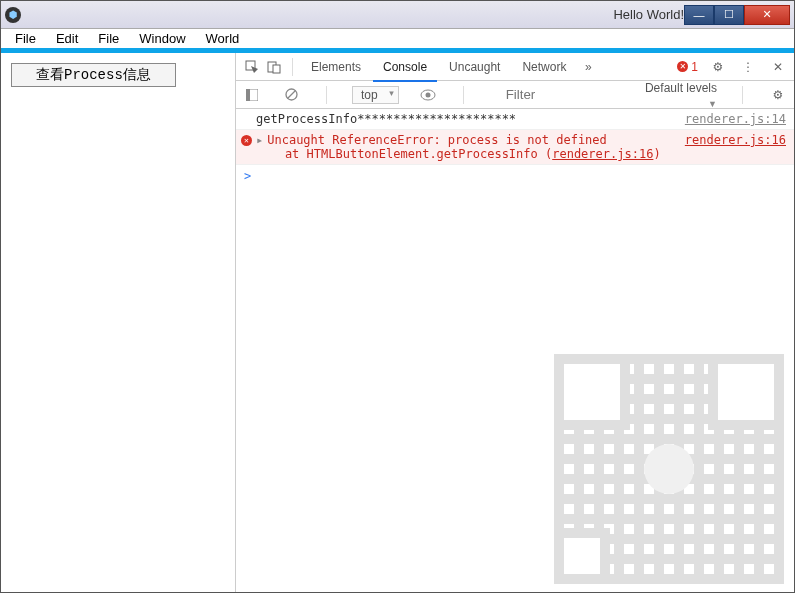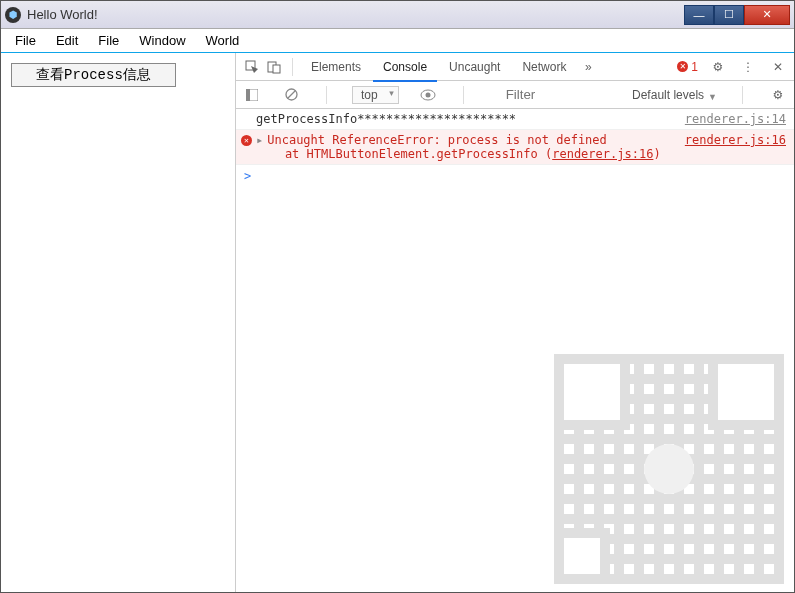--- a/index.html
+++ b/index.html
@@ -1,42 +1,42 @@
 <!DOCTYPE html>
 <html><head>
 <meta charset="utf-8">
 <style>
 * { box-sizing: border-box; margin: 0; padding: 0; }
 body { font-family: "Segoe UI", Tahoma, sans-serif; font-size: 13px; background: #fff; width: 795px; height: 593px; overflow: hidden; border: 1px solid #555; }
 .titlebar { height: 28px; background: linear-gradient(#e8e8f0, #d8d8e8); border-bottom: 1px solid #aaa; display: flex; align-items: center; padding: 0 4px; }
 .titlebar .app-icon { width: 16px; height: 16px; background: #333; border-radius: 50%; margin-right: 6px; display:flex; align-items:center; justify-content:center; color:#8cf; font-size:10px; }
-.titlebar .title { flex: 1; color: #333; }
+.titlebar .title { flex: 1; color: #333; text-align: right; }
 .winbtns { display: flex; }
 .winbtn { width: 30px; height: 20px; display: flex; align-items: center; justify-content: center; margin-left: 0; font-size: 11px; color: #fff; }
 .winbtn.min, .winbtn.max { background: linear-gradient(#4a6a9a, #2a4a7a); border: 1px solid #1a3a6a; }
 .winbtn.close { background: linear-gradient(#e06050, #c03020); border: 1px solid #a02010; width: 46px; }
-.menubar { height: 24px; display: flex; align-items: center; padding: 0 6px; gap: 4px; border-bottom: 1px solid #0ea5e9; }
+.menubar { height: 24px; display: flex; align-items: center; padding: 0 6px; gap: 4px; border-bottom: 5px solid #0ea5e9; }
 .menubar span { padding: 2px 8px; cursor: default; }
 .content { display: flex; height: calc(593px - 28px - 24px); }
 .left { width: 235px; padding: 10px; border-right: 1px solid #ccc; }
 .left button { font-size: 14px; padding: 2px 24px; border: 1px solid #888; background: #f4f4f4; font-family: Liberation Mono, monospace; }
 .devtools { flex: 1; display: flex; flex-direction: column; font-family: "Segoe UI", sans-serif; font-size: 12px; color: #333; position: relative; }
 .dt-tabs { height: 28px; border-bottom: 1px solid #ccc; display: flex; align-items: center; padding: 0 6px; gap: 2px; }
 .dt-ic { width: 20px; height: 20px; display: flex; align-items: center; justify-content: center; color: #666; }
 .dt-sep { width: 1px; height: 18px; background: #ddd; margin: 0 6px; }
 .dt-tab { padding: 6px 10px; color: #555; }
 .dt-tab.active { color: #222; border-bottom: 2px solid #1a73e8; margin-top: 2px; }
 .dt-right { margin-left: auto; display: flex; align-items: center; gap: 10px; }
 .errcount { color: #d93025; display: flex; align-items: center; gap: 3px; }
 .errdot { width: 11px; height: 11px; border-radius: 50%; background: #d93025; color: #fff; font-size: 8px; display: flex; align-items: center; justify-content: center; }
 .dt-toolbar { height: 28px; border-bottom: 1px solid #ccc; display: flex; align-items: center; padding: 0 6px; gap: 19px; }
 .ctx { border: 1px solid #ccc; padding: 1px 20px 1px 8px; background: #fafafa; position: relative; color: #555; }
 .ctx::after { content: "▾"; position: absolute; right: 4px; top: 1px; font-size: 9px; color: #888; }
 .filter-in { border: none; outline: none; width: 90px; color: #999; background: transparent; padding-left: 17px; }
-.levels { color: #555; display: flex; align-items: flex-end; gap: 4px; }
+.levels { color: #555; display: flex; align-items: flex-end; gap: 4px; flex-direction: column; }
 .console-body { flex: 1; font-family: Consolas, Menlo, monospace; font-size: 12px; overflow: hidden; position: relative; background: #fff; }
 .log-row { display: flex; padding: 3px 8px 3px 20px; border-bottom: 1px solid #f0f0f0; }
 .log-row .msg { flex: 1; white-space: pre; }
 .log-row .src { color: #888; text-decoration: underline; margin-left: 8px; }
 .log-row.err { background: #fdf0f0; color: #c8281f; }
 .log-row.err .src { color: #c8281f; }
 .err-ic { position: absolute; left: 5px; width: 11px; height: 11px; border-radius: 50%; background: #d93025; color: #fff; font-size: 8px; display: flex; align-items: center; justify-content: center; margin-top: 2px; }
 .err-arrow { color: #888; margin-right: 4px; }
 .prompt { padding: 4px 8px; color: #367cf1; font-family: Consolas, monospace; }
 .qr { position: absolute; right: 10px; bottom: 10px; width: 230px; height: 230px; opacity: 0.12; background:

